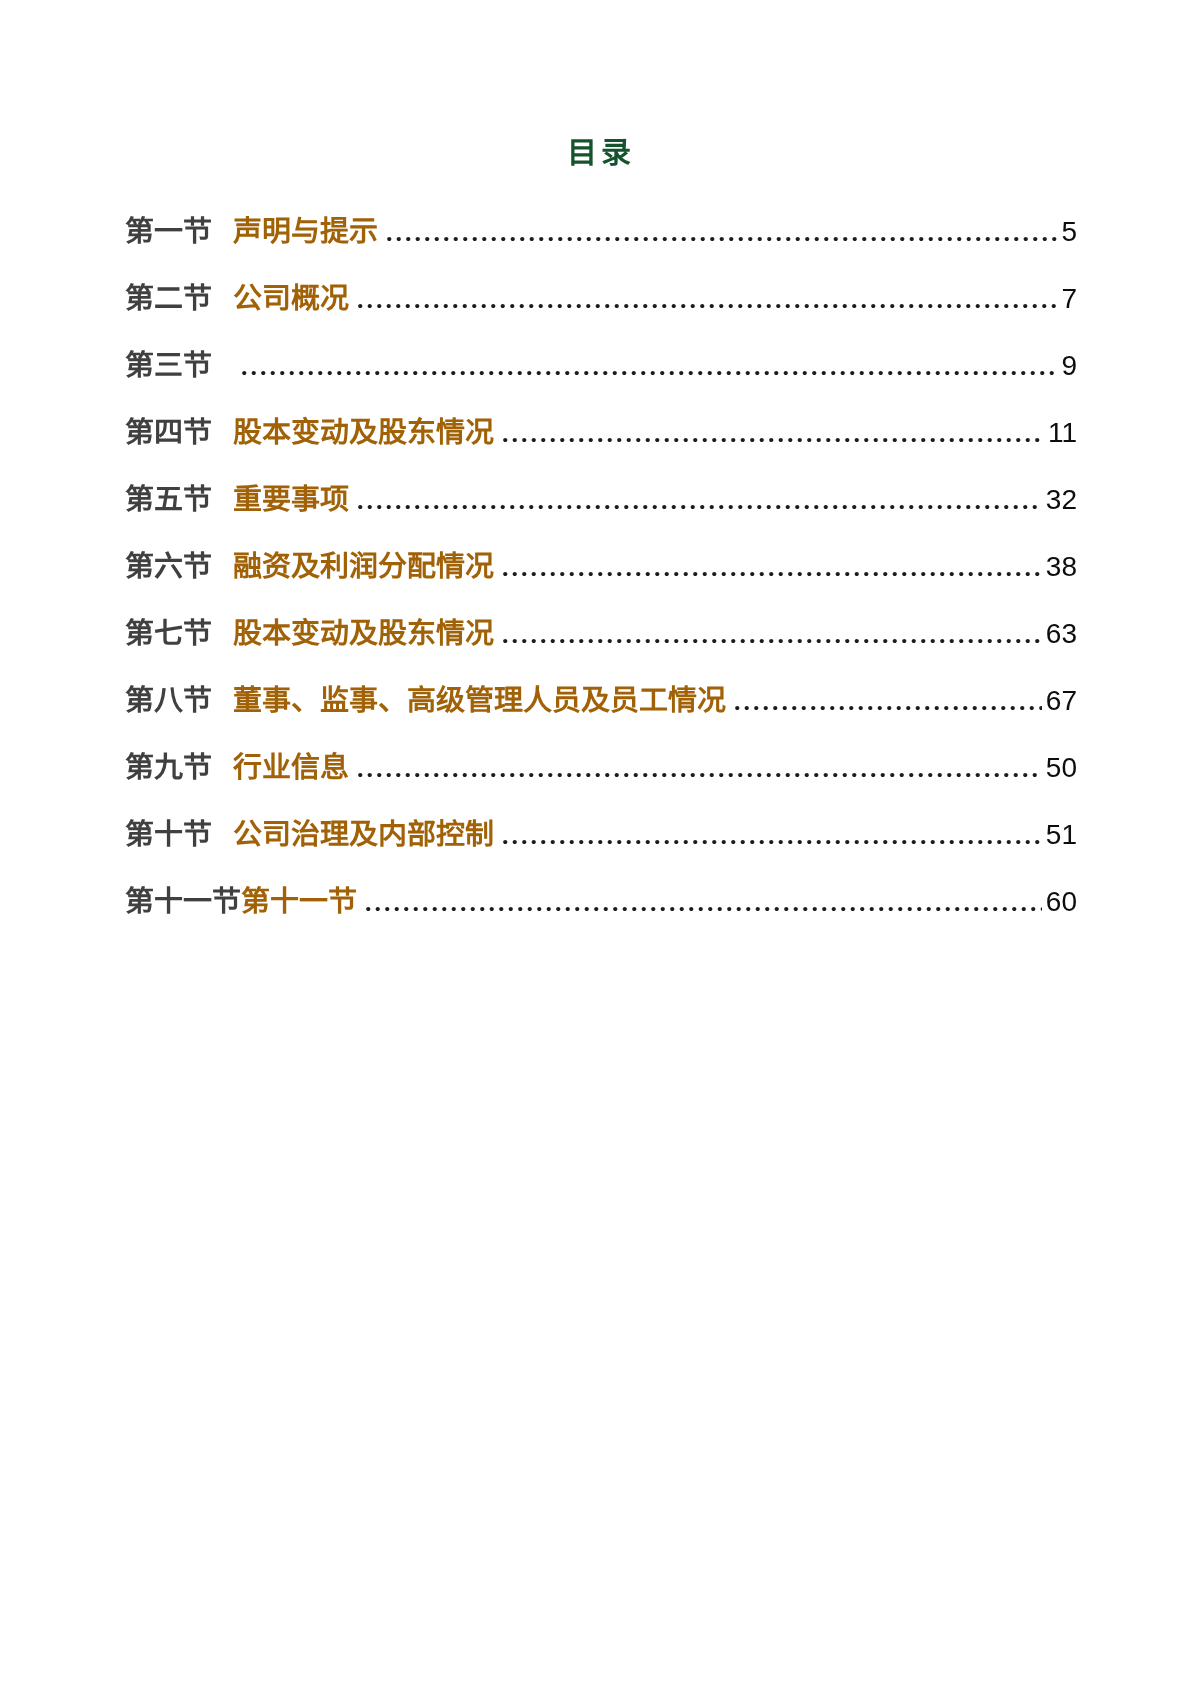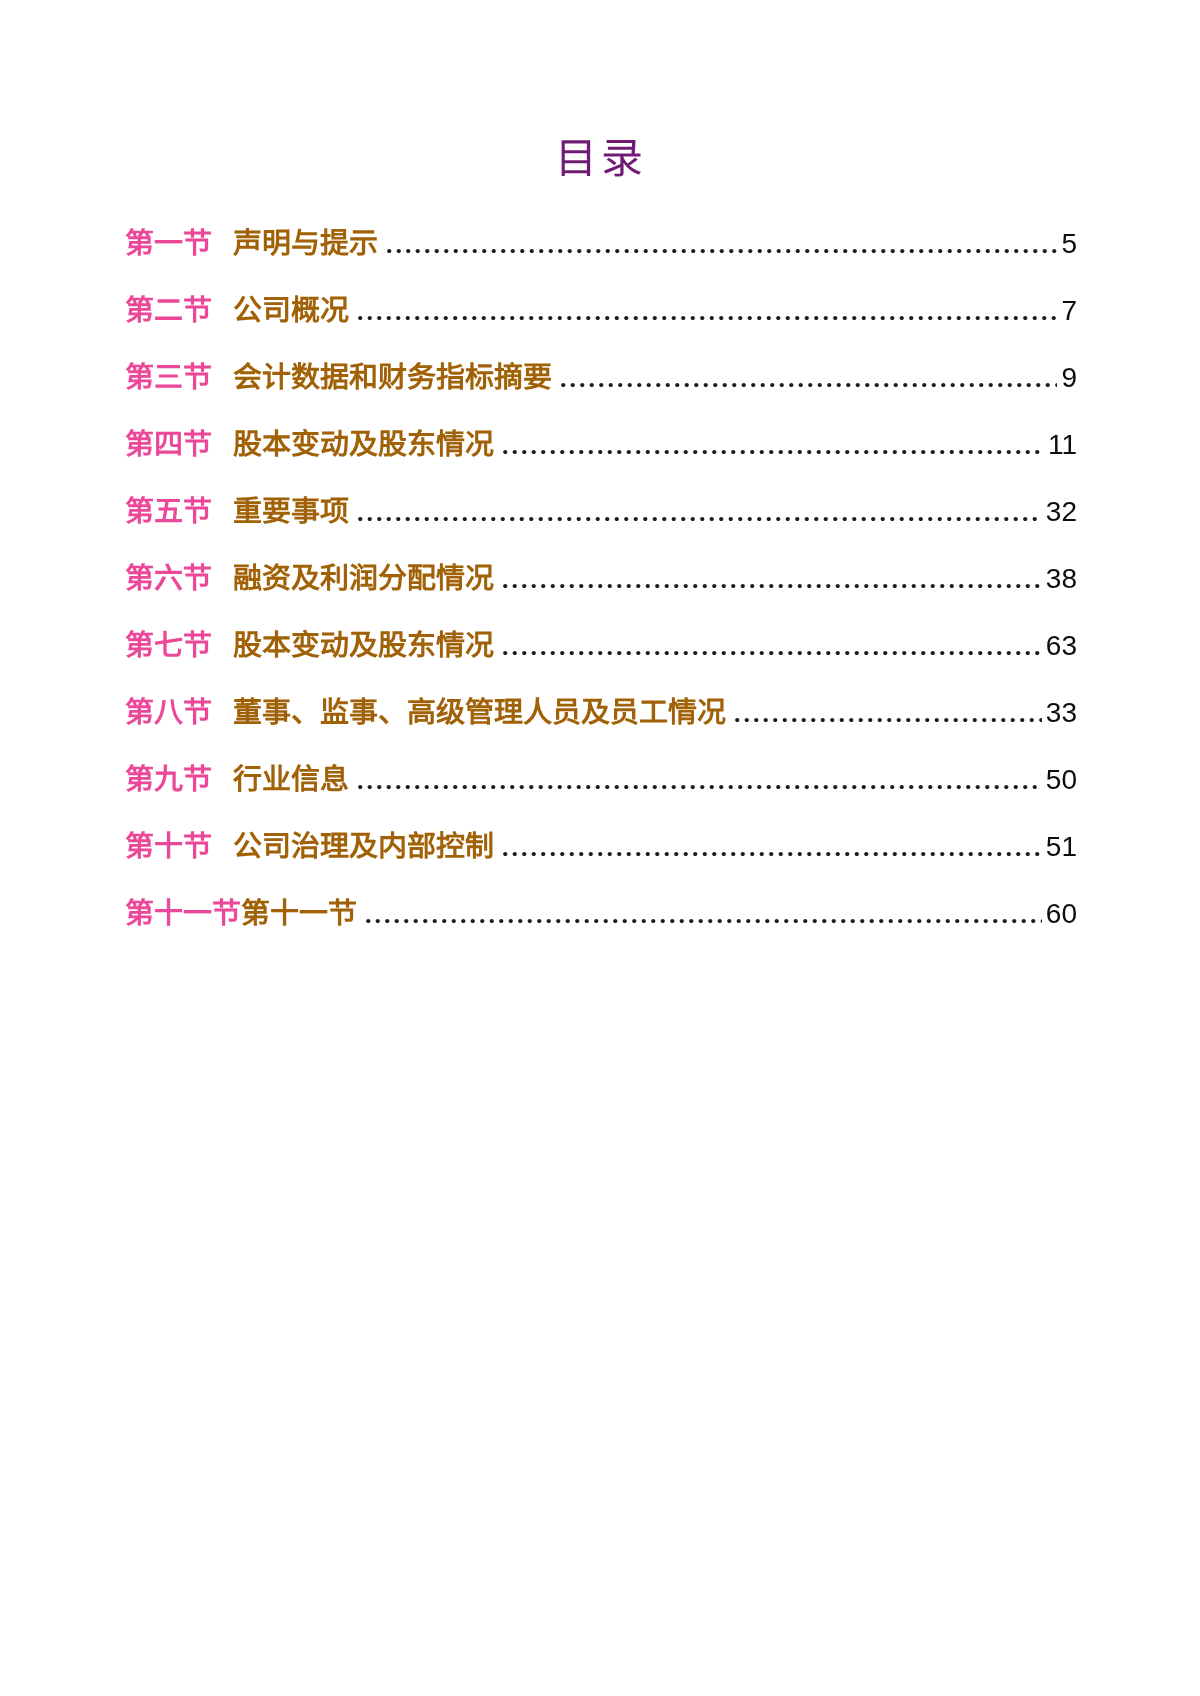--- a/index.html
+++ b/index.html
@@ -18,44 +18,44 @@
   .page {
     box-sizing: border-box;
     width: 1200px;
     height: 1696px;
     padding: 138px 123px 0 125px;
     background: #ffffff;
   }
   .doc-title {
     text-align: center;
     font-family: "Liberation Sans", sans-serif;
-    font-weight: 400;
-    font-size: 42px;
+    font-weight: 700;
+    font-size: 30px;
     line-height: 1;
     letter-spacing: 4px;
     margin: 0 0 0 0;
-    color: #701a75;
+    color: #14532d;
   }
   .toc-list {
     margin-top: 48px;
   }
   .toc-row {
     display: flex;
     align-items: baseline;
     line-height: 30px;
     height: 30px;
     margin-bottom: 37px;
     font-size: 29px;
     font-weight: 700;
     white-space: nowrap;
   }
   .toc-label {
     flex: 0 0 auto;
     min-width: 108px;
-    color: #ec4899;
+    color: #404040;
   }
   .toc-entry-title {
     flex: 0 0 auto;
     color: #a16207;
   }
   .toc-dots {
     flex: 1 1 auto;
     overflow: hidden;
     margin: 0 4px 0 8px;
     letter-spacing: 3px;
@@ -88,21 +88,20 @@
 
   <div class="toc-row">
     <span class="toc-label">第二节</span>
     <span class="toc-entry-title">公司概况</span>
     <span class="toc-dots">............................................................................................................................................................................................................................................................................................................</span>
     <span class="toc-page-num">7</span>
   </div>
 
   <div class="toc-row">
     <span class="toc-label">第三节</span>
-    <span class="toc-entry-title">会计数据和财务指标摘要</span>
     <span class="toc-dots">............................................................................................................................................................................................................................................................................................................</span>
     <span class="toc-page-num">9</span>
   </div>
 
   <div class="toc-row">
     <span class="toc-label">第四节</span>
     <span class="toc-entry-title">股本变动及股东情况</span>
     <span class="toc-dots">............................................................................................................................................................................................................................................................................................................</span>
     <span class="toc-page-num">11</span>
   </div>
@@ -125,21 +124,21 @@
     <span class="toc-label">第七节</span>
     <span class="toc-entry-title">股本变动及股东情况</span>
     <span class="toc-dots">............................................................................................................................................................................................................................................................................................................</span>
     <span class="toc-page-num">63</span>
   </div>
 
   <div class="toc-row">
     <span class="toc-label">第八节</span>
     <span class="toc-entry-title">董事、监事、高级管理人员及员工情况</span>
     <span class="toc-dots">............................................................................................................................................................................................................................................................................................................</span>
-    <span class="toc-page-num">33</span>
+    <span class="toc-page-num">67</span>
   </div>
 
   <div class="toc-row">
     <span class="toc-label">第九节</span>
     <span class="toc-entry-title">行业信息</span>
     <span class="toc-dots">............................................................................................................................................................................................................................................................................................................</span>
     <span class="toc-page-num">50</span>
   </div>
 
   <div class="toc-row">

